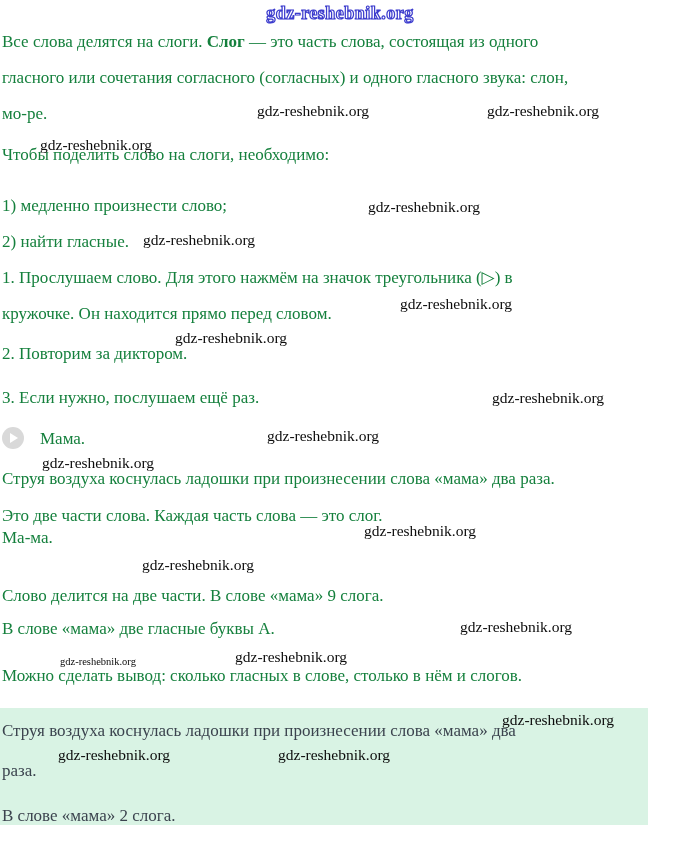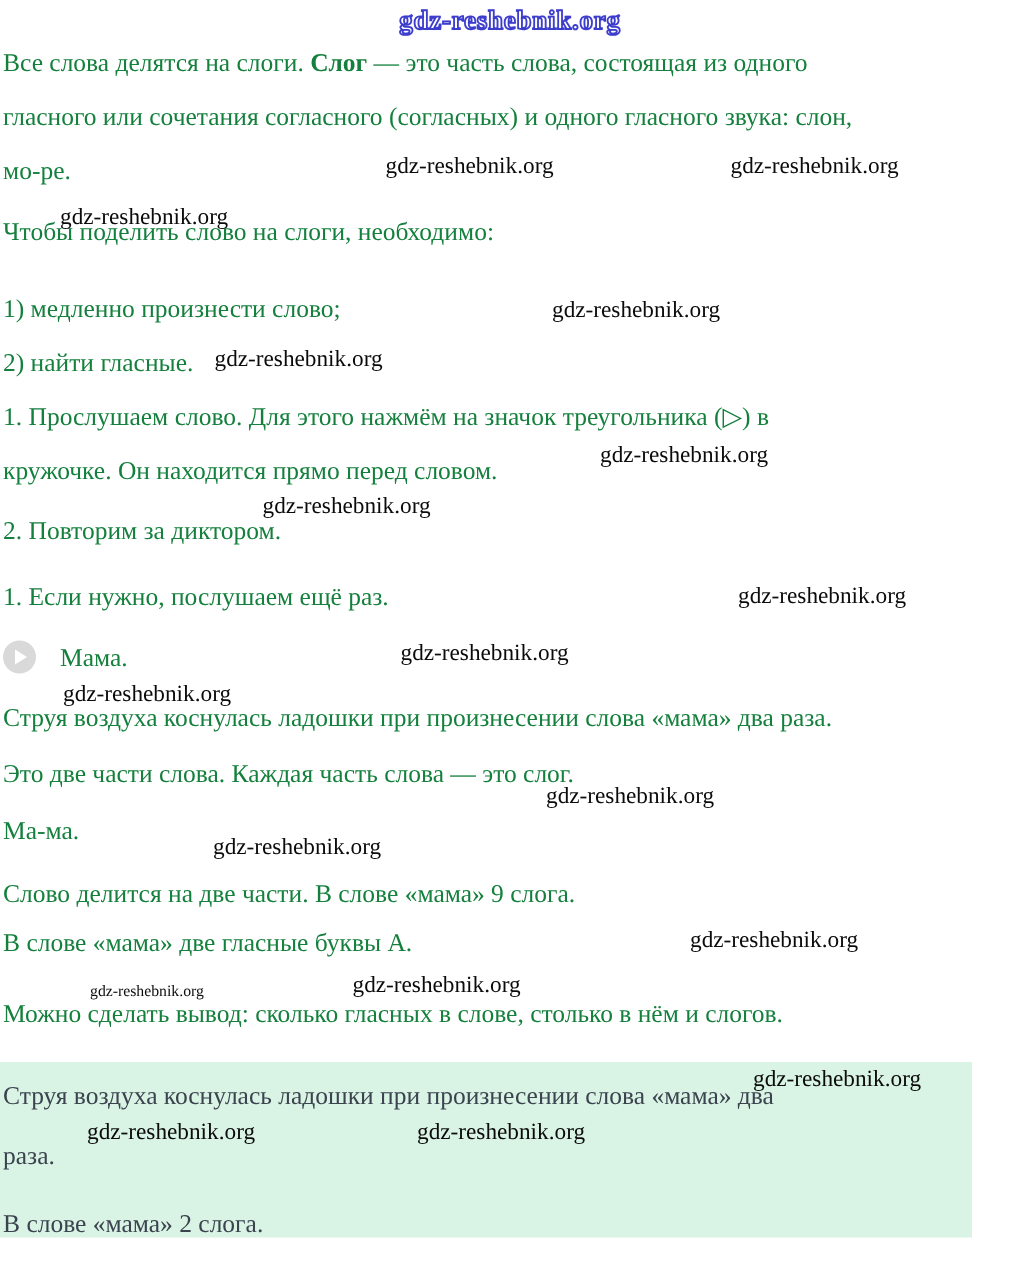--- a/index.html
+++ b/index.html
@@ -70,30 +70,30 @@
   <div class="line" style="top:68px">гласного или сочетания согласного (согласных) и одного гласного звука: слон,</div>
   <div class="line" style="top:104px">мо-ре.</div>
 
   <div class="line" style="top:145px">Чтобы поделить слово на слоги, необходимо:</div>
   <div class="line" style="top:196px">1) медленно произнести слово;</div>
   <div class="line" style="top:232px">2) найти гласные.</div>
 
   <div class="line" style="top:268px">1. Прослушаем слово. Для этого нажмём на значок треугольника (▷) в</div>
   <div class="line" style="top:304px">кружочке. Он находится прямо перед словом.</div>
   <div class="line" style="top:344px">2. Повторим за диктором.</div>
-  <div class="line" style="top:388px">1. Если нужно, послушаем ещё раз.</div>
+  <div class="line" style="top:388px">3. Если нужно, послушаем ещё раз.</div>
 
   <div class="play">
       <span class="tri"></span>
     </div>
   <div class="line" style="top:429px;left:40px">Мама.</div>
 
   <div class="line" style="top:469px">Струя воздуха коснулась ладошки при произнесении слова «мама» два раза.</div>
   <div class="line" style="top:506px">Это две части слова. Каждая часть слова — это слог.</div>
-  <div class="line" style="top:544px">Ма-ма.</div>
+  <div class="line" style="top:528px">Ма-ма.</div>
   <div class="line" style="top:586px">Слово делится на две части. В слове «мама» 9 слога.</div>
   <div class="line" style="top:619px">В слове «мама» две гласные буквы А.</div>
   <div class="line" style="top:666px">Можно сделать вывод: сколько гласных в слове, столько в нём и слогов.</div>
 
   <div class="answer-box">
     <div class="line" style="top:13px">Струя воздуха коснулась ладошки при произнесении слова «мама» два</div>
     <div class="line" style="top:53px">раза.</div>
     <div class="line" style="top:98px">В слове «мама» 2 слога.</div>
     <div class="line" style="top:141px">В слове «мама» две гласные буквы А.</div>
   </div>

